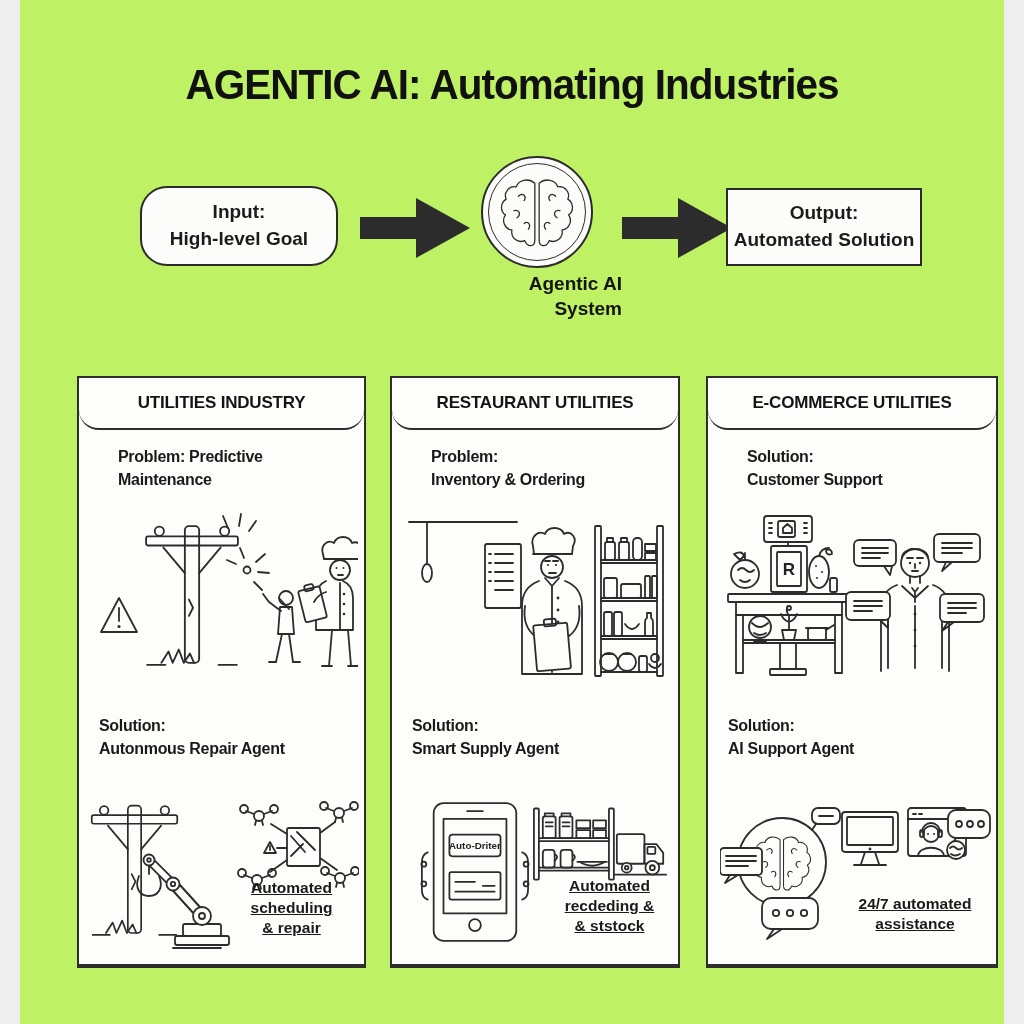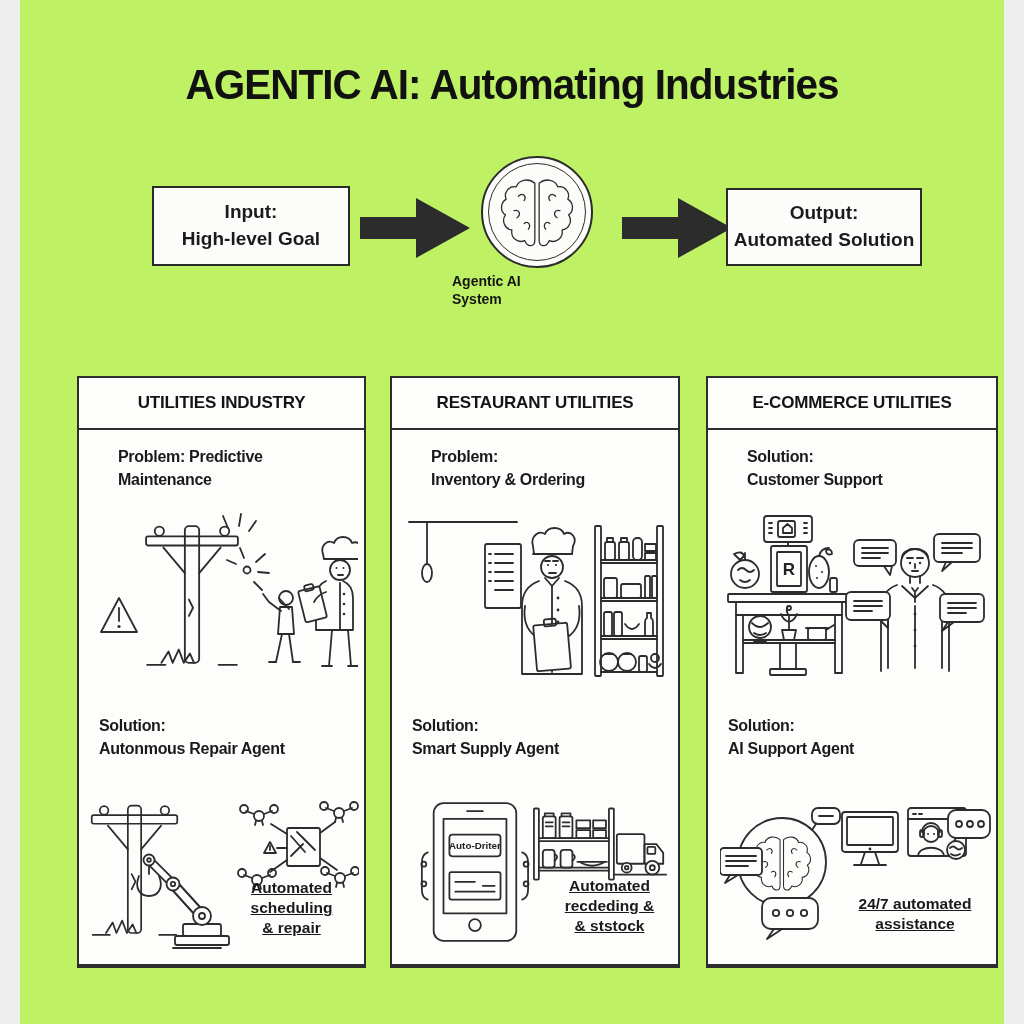--- a/index.html
+++ b/index.html
@@ -26,31 +26,31 @@
   .arrow{position:absolute;}
   .brainwrap{position:absolute;left:461px;top:156px;width:112px;height:112px;}
   .brainwrap .outer{
     position:absolute;inset:0;border:2px solid #2b2b2b;border-radius:50%;background:#fcfcfa;
   }
   .brainwrap .inner{
     position:absolute;inset:7px;border:1.8px solid #2b2b2b;border-radius:50%;
     display:flex;align-items:center;justify-content:center;
   }
   .syslabel{
-    position:absolute;left:432px;top:272px;width:170px;text-align:left;
-    font-size:14px;font-weight:bold;line-height:1.3;white-space:pre-line;color:#141414;
+    position:absolute;left:432px;top:272px;width:170px;text-align:right;
+    font-size:19px;font-weight:bold;line-height:1.3;white-space:pre-line;color:#141414;
   }
   .panel{
     position:absolute;top:376px;height:592px;background:#fdfdfc;
     border:2px solid #2e2e2e;border-bottom-width:4px;
   }
   .panel .hd{
     position:absolute;top:0;left:0;width:100%;height:52px;border-bottom:2px solid #2e2e2e;
     display:flex;align-items:center;justify-content:center;
-    font-size:17px;font-weight:bold;letter-spacing:-0.2px;color:#141414;
+    font-size:17px;font-weight:bold;letter-spacing:-0.2px;color:#141414;border-radius:20px;
   }
   .panel .txt{
     position:absolute;left:20px;right:4px;font-size:16px;font-weight:bold;
     line-height:1.45;white-space:pre-line;letter-spacing:-0.3px;color:#1a1a1a;
   }
   .panel .prob{top:67px;margin-left:19px;}
   .panel .sol{top:336px;}
   .panel .topart{position:absolute;top:128px;left:0;width:100%;height:200px;
     display:flex;align-items:flex-start;justify-content:center;}
   .cap{
@@ -88,21 +88,21 @@
       <circle cx="82" cy="11" r="4.5"></circle>
       <path d="M43 52 L22 27 M57 52 L78 27"></path>
       <path d="M47 78 l4 8 l-4 8"></path>
       <path d="M20 140 l7 -11 l4 11 l6 -13 l5 13 l6 -9 l4 9"></path>
       <path d="M6 142 h18 M76 142 h18"></path>
     </g>
   </svg>
 
   <div class="title">AGENTIC AI: Automating Industries</div>
 
-  <div class="flowbox" style="left:132px;top:186px;width:198px;height:80px;">Input:
+  <div class="flowbox" style="left:120px;top:186px;width:198px;height:80px;border-radius:27px;">Input:
 High-level Goal</div>
 
   <div class="arrow" style="left:340px;top:196px;">
     <svg width="112" height="64" viewBox="0 0 112 64">
         <polygon class="fl" points="0,21 56,21 56,2 110,32 56,62 56,43 0,43"></polygon>
       </svg>
   </div>
 
   <div class="brainwrap">
     <div class="outer"></div>

